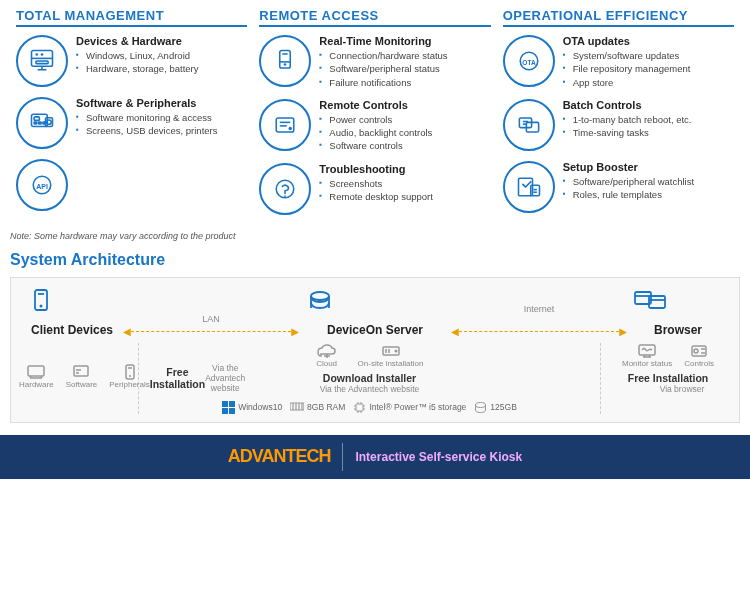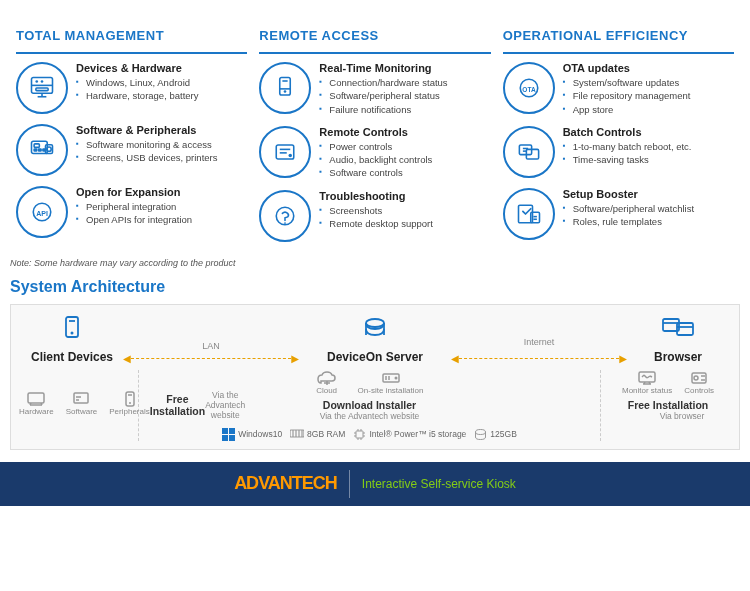--- a/index.html
+++ b/index.html
@@ -19,25 +19,24 @@
     }
     .col-third {
       flex: 1;
       padding: 0 6px;
     }
     .col-header {
       font-size: 13px;
       font-weight: bold;
       color: #1a76c7;
       border-bottom: 2px solid #1a76c7;
-      padding-bottom: 9px;
+      padding-bottom: 2px;
       margin-bottom: 8px;
       text-transform: uppercase;
       letter-spacing: 0.5px;
-      margin-top: 20px;
     }
 
     .feature-item {
       display: flex;
       align-items: flex-start;
       margin-bottom: 10px;
       gap: 8px;
     }
     .feature-icon-circle {
       width: 52px;
@@ -130,34 +129,33 @@
     .footer-logo span {
       color: #f90;
     }
     .footer-divider {
       width: 1px;
       height: 28px;
       background: rgba(255,255,255,0.4);
     }
     .footer-tagline {
       font-size: 12px;
-      color: #84cc16;
-      font-weight: normal;
+      color: #f0abfc;
+      font-weight: bold;
     }
 
     
     .svg-icon {
       width: 28px;
       height: 28px;
     }
 
     .node-box {
       display: flex;
       flex-direction: column;
-      align-items: center;
       min-width: 90px;
     }
   </style>
 </head>
 <body>
 
 <div class="top-section">
 
   <div class="col-third">
     <div class="col-header">Total Management</div>
@@ -203,27 +201,20 @@
         </ul>
       </div>
     </div>
 
     <div class="feature-item">
       <div class="feature-icon-circle">
         <svg class="svg-icon" viewBox="0 0 32 32" fill="none" stroke="#1a76c7" stroke-width="1.8">
           <circle cx="16" cy="16" r="10"></circle>
           <text x="16" y="20" text-anchor="middle" fill="#1a76c7" stroke="none" font-size="8" font-weight="bold" font-family="Arial">API</text>
         </svg>
-      </div>
-      <div class="feature-text">
-        <div class="feature-title">Open for Expansion</div>
-        <ul class="feature-list">
-          <li>Peripheral integration</li>
-          <li>Open APIs for integration</li>
-        </ul>
       </div>
     </div>
   </div>
 
   <div class="col-third">
     <div class="col-header">Remote Access</div>
 
     <div class="feature-item">
       <div class="feature-icon-circle">
         <svg class="svg-icon" viewBox="0 0 32 32" fill="none" stroke="#1a76c7" stroke-width="1.8">
@@ -376,21 +367,21 @@
             <path d="M6 8 Q6 14 15 14 Q24 14 24 8"></path>
             <path d="M6 14 Q6 20 15 20 Q24 20 24 14"></path>
             <line x1="6" y1="8" x2="6" y2="20"></line>
             <line x1="24" y1="8" x2="24" y2="20"></line>
           </svg>
         </div>
         <div class="arch-label-main">DeviceOn Server</div>
       </div>
 
       <div style="flex:1; display:flex; flex-direction:column; align-items:center; margin:0 6px;">
-        <div style="font-size:9px;color:#888; margin-bottom:6px;">Internet</div>
+        <div style="font-size:9px;color:#888; margin-bottom:12px;">Internet</div>
         <div style="display:flex; align-items:center; width:100%;">
           <span style="color:#e8a000;font-size:10px;">◀</span>
           <div style="flex:1; border-top:1.5px dashed #e8a000;"></div>
           <span style="color:#e8a000;font-size:10px;">▶</span>
         </div>
       </div>
 
       <div class="node-box">
         <div style="font-size:26px; color:#1a76c7;">
           <svg width="34" height="28" viewBox="0 0 34 28" fill="none" stroke="#1a76c7" stroke-width="1.8">

